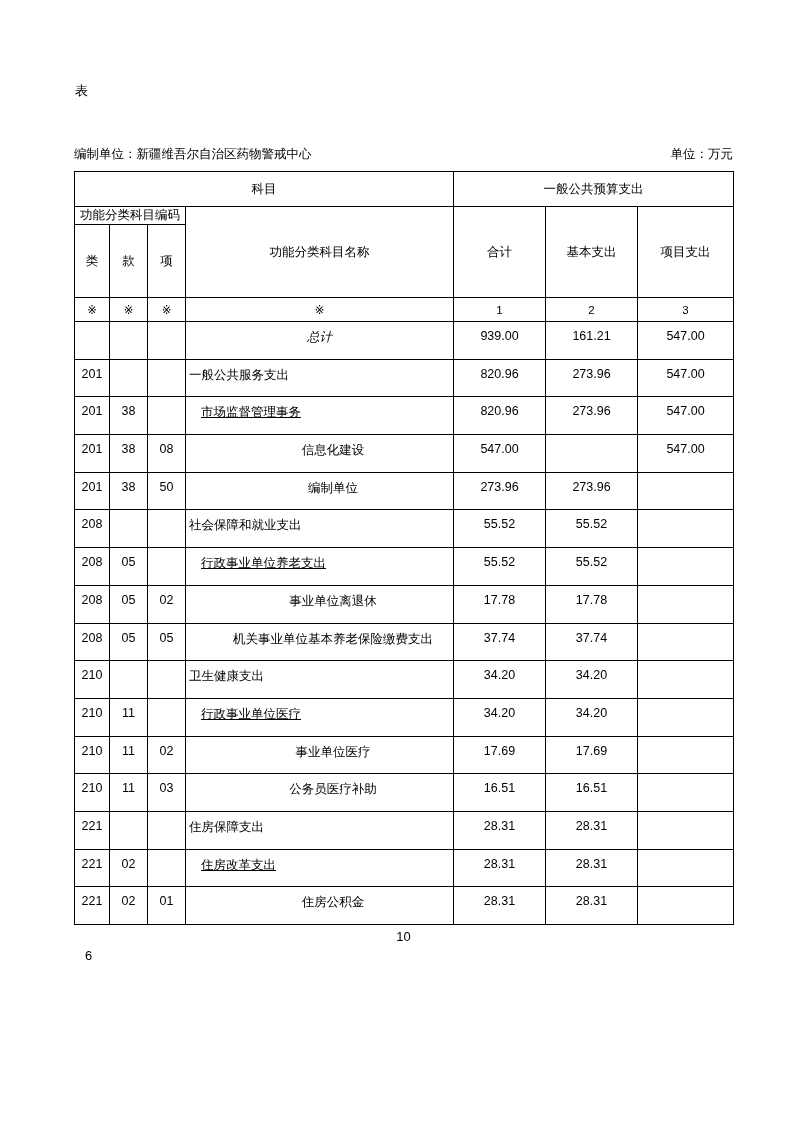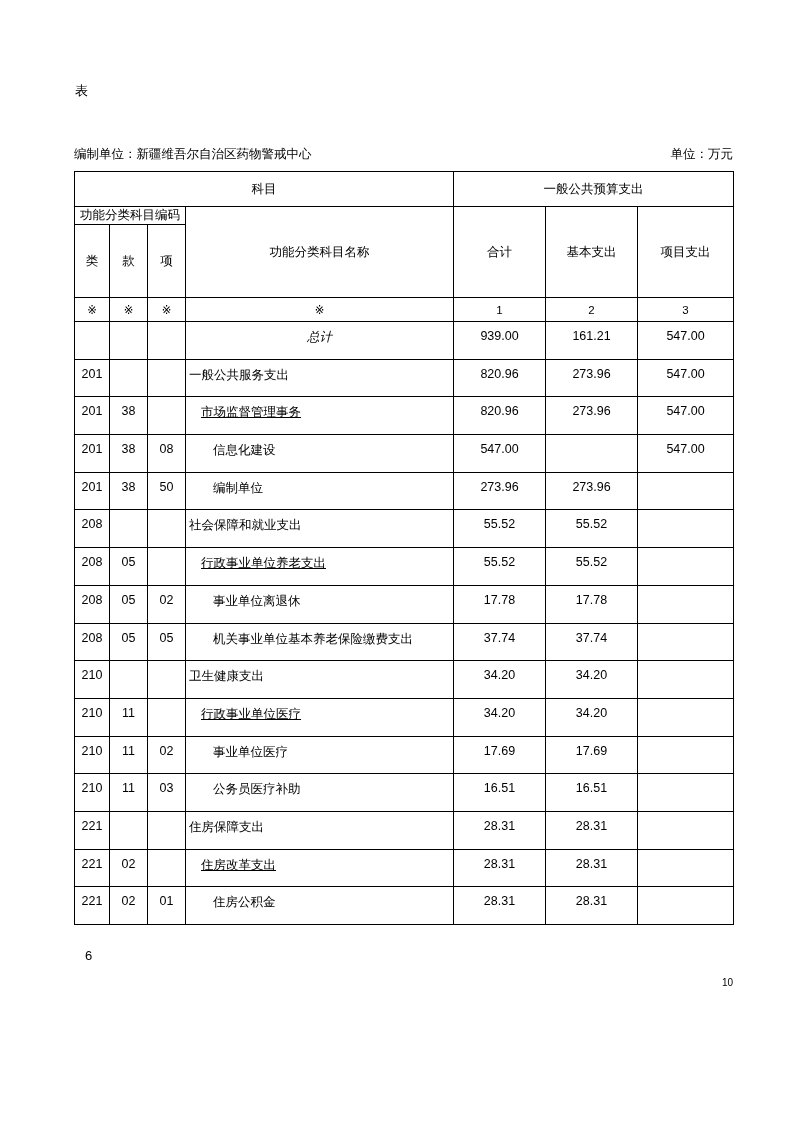--- a/index.html
+++ b/index.html
@@ -35,26 +35,26 @@
   td.hc { text-align: center; vertical-align: middle; }
   tr.hrow-1 td { height: 35px; font-family: Liberation Mono, monospace; }
   tr.hrow-2 td { height: 14px; }
   tr.hrow-3 td { height: 73px; }
   tr.hrow-m td { height: 24px; font-size: 11.5px; text-align: center; vertical-align: middle; }
   
   tbody.data td { height: 37.7px; vertical-align: top; padding-top: 7px; }
   td.code { text-align: center; border-radius: 11px; }
   td.name { text-align: left; padding-left: 3px; }
   td.name.ind1 { padding-left: 15px; text-decoration: underline; }
-  td.name.ind2 { padding-left: 27px; }
+  td.name.ind2 { padding-left: 27px; text-align: center; }
   td.name.center { text-align: center; padding-left: 0; font-style: italic; }
   td.num { text-align: center; }
   .table-pageno {
     position: absolute; left: 74px; top: 929px; width: 659px;
-    text-align: right; font-size: 10px; margin-top: 48px;
+    text-align: center; font-size: 13px;
   }
   .page-number {
     position: absolute; left: 85px; top: 948px;
     font-size: 13px;
   }
 </style>
 </head>
 <body>
 
 <div class="corner-label">表</div>

